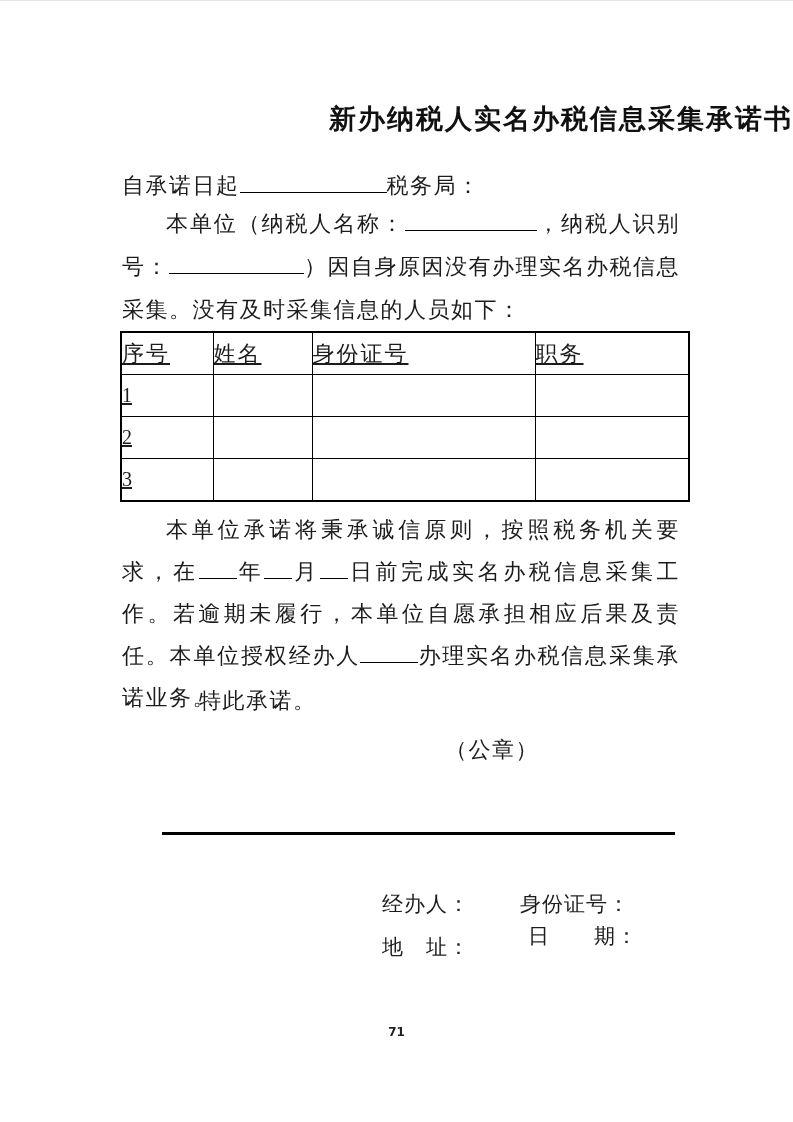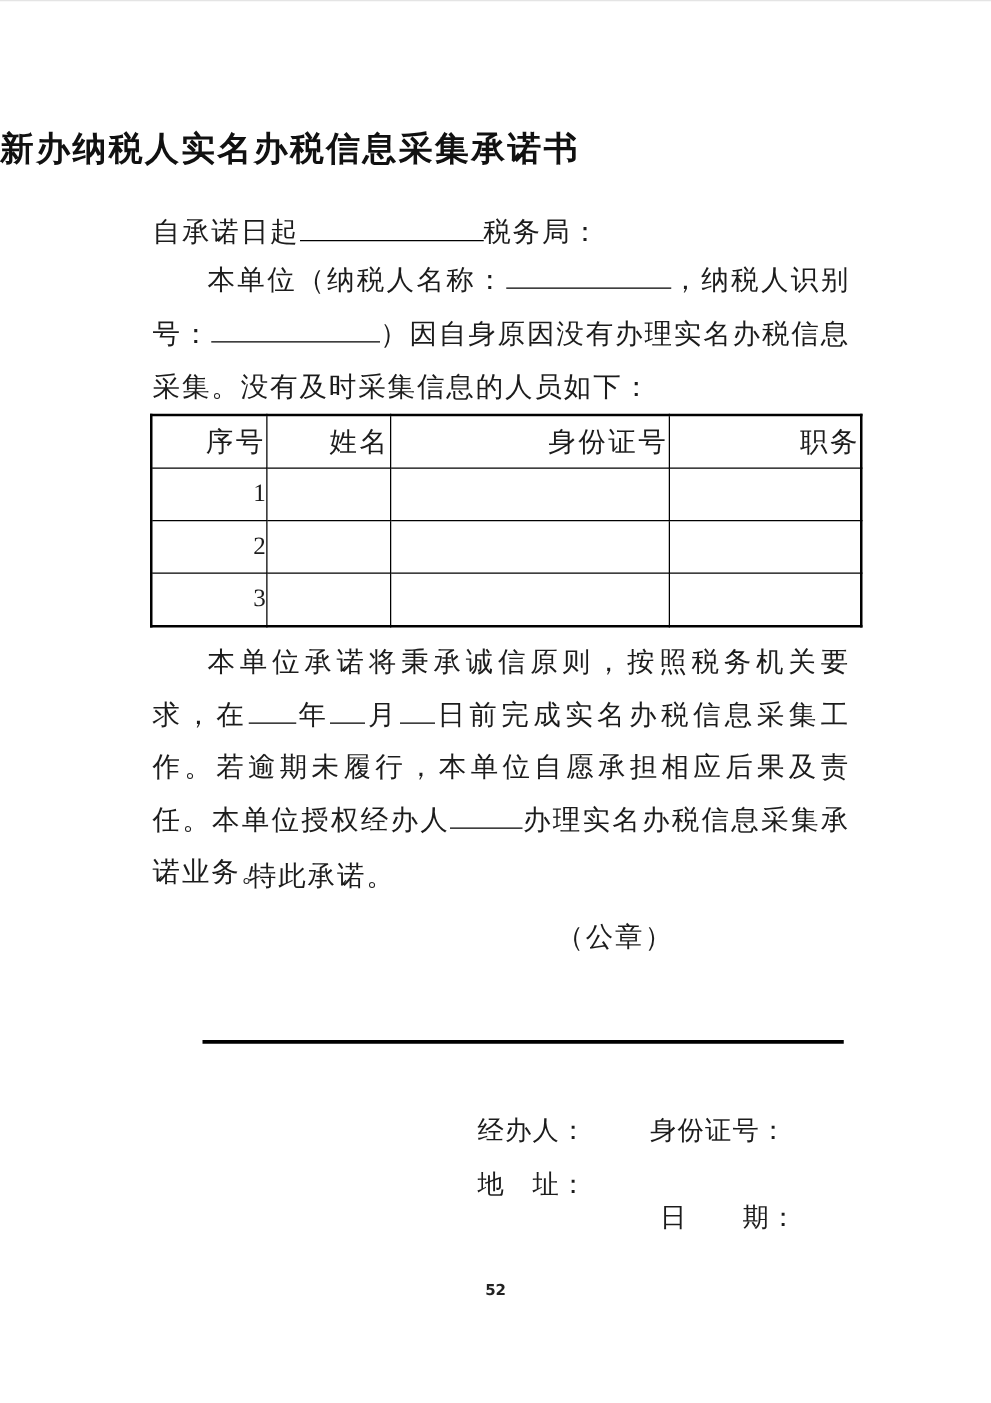--- a/index.html
+++ b/index.html
@@ -2,62 +2,62 @@
 <html><head>
 <meta charset="utf-8">
 <style>
   html,body { margin:0; padding:0; background:#ffffff; }
   #page {
     position:relative; width:793px; height:1122px; background:#fff;
     font-family:"Liberation Serif", serif; color:#1c1c1c;
     border-top:1px solid #e4e4e4; overflow:hidden;
   }
   .doc-title {
-    position:absolute; top:100px; left:0; width:793px; text-align:left;
+    position:absolute; top:100px; left:0; width:793px; text-align:right;
     font-family:"Liberation Sans", sans-serif; font-weight:bold;
     font-size:27px; letter-spacing:2px; color:#111;
   }
   .body-text { font-size:22px; letter-spacing:1.5px; line-height:43px; }
   .p-salutation { position:absolute; top:163px; left:122px; width:570px; }
   .p-intro {
     position:absolute; top:201px; left:122px; width:558px;
     text-align:justify; text-indent:44px;
   }
   .blank {
     display:inline-block; height:20px; border-bottom:1.5px solid #000;
     vertical-align:baseline;
   }
   .tbl-wrap { position:absolute; top:330px; left:120px; }
   table.personnel {
     border-collapse:collapse; table-layout:fixed; width:568px;
     border:2px solid #000;
   }
   table.personnel th, table.personnel td {
-    border:1.5px solid #000; padding:0; text-align:right; vertical-align:middle;
-    font-weight:normal; font-size:22px; letter-spacing:2px; height:41px;
+    border:1.5px solid #000; padding:0; text-align:left; vertical-align:middle;
+    font-weight:normal; font-size:22px; letter-spacing:2px; height:41px;text-decoration:underline;
   }
   table.personnel td.num { font-size:20px; letter-spacing:0; font-family:"Liberation Serif", serif; }
   .col-idx { width:92px; } .col-name { width:99px; } .col-id { width:223px; } .col-pos { width:154px; }
   .p-commitment {
     position:absolute; top:508px; left:122px; width:558px;
     text-align:justify; text-indent:44px; line-height:42px;
   }
   .p-hereby { position:absolute; top:678px; left:155px;margin-left:44px; }
   .seal-line { position:absolute; top:727px; left:445px; }
   .promise-date { position:absolute; top:768px; left:445px; }
   .promise-date .yr { margin-left:0; }
   .promise-date .mo { margin-left:30px; }
   .promise-date .dy { margin-left:25px; }
   .divider { position:absolute; top:831px; left:162px; width:513px; height:3px; background:#000; }
   .p-confirm { position:absolute; top:851px; left:152px; width:534px; font-size:22px; letter-spacing:0.5px; }
   .lbl { position:absolute; font-size:21px; letter-spacing:1px; }
   .agent-lbl   { top:889px; left:382px; }
   .idnum-lbl   { top:889px; left:520px; }
   .addr-lbl    { top:932px; left:382px; }
-  .date-lbl    { top:959px; left:528px; }
+  .date-lbl    { top:921px; left:528px; }
   .remark { position:absolute; top:988px; left:118px; width:600px; font-size:16px; letter-spacing:0.5px; }
   .page-num {
     position:absolute; top:1024px; left:0; width:793px; text-align:center;
     font-family:"DejaVu Sans", sans-serif; font-weight:bold; font-size:12px; color:#222;
   }
 </style>
 </head>
 <body>
 
 <div id="page">
@@ -122,15 +122,15 @@
 
   <div class="divider"></div>
 
 
   <span class="lbl agent-lbl">经办人：</span>
   <span class="lbl idnum-lbl">身份证号：</span>
   <span class="lbl addr-lbl">地　址：</span>
   <span class="lbl date-lbl">日　　期：</span>
 
 
-  <div class="page-num">52</div>
+  <div class="page-num">71</div>
 
 </div>
 
 </body></html>

